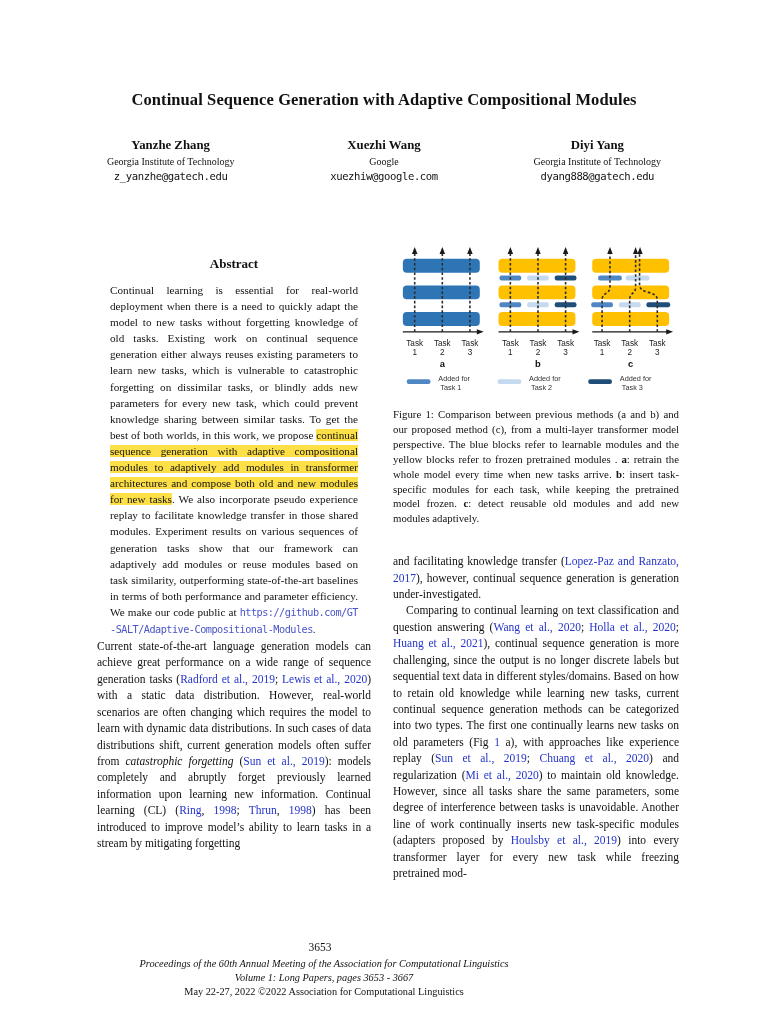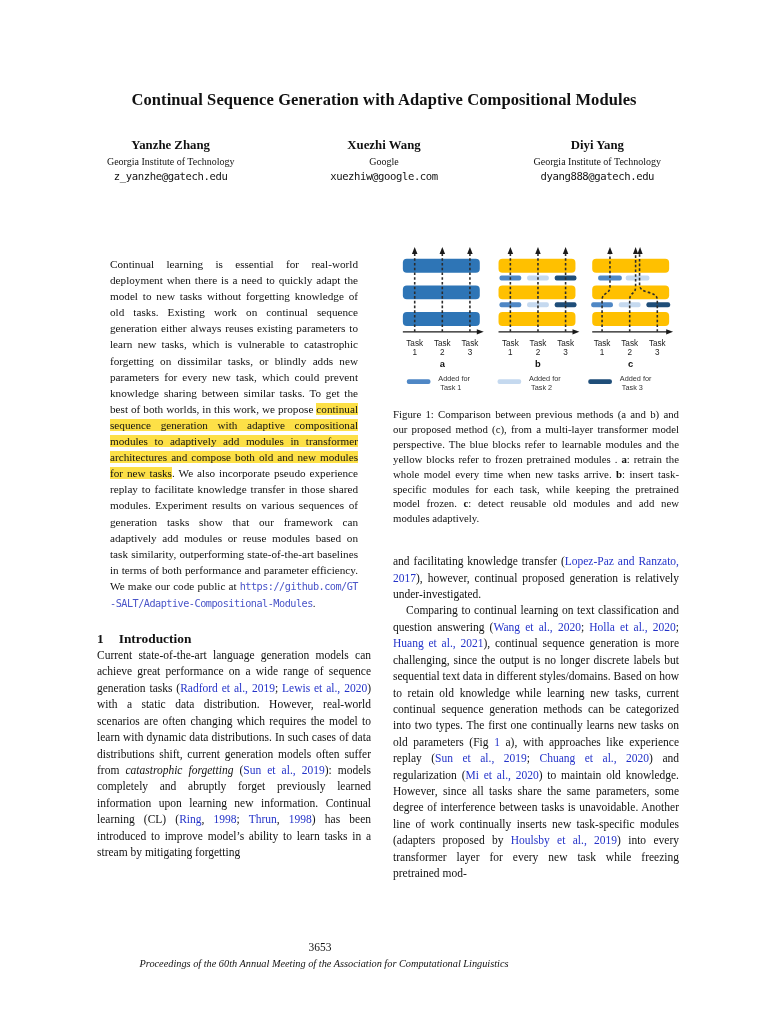--- a/index.html
+++ b/index.html
@@ -85,25 +85,23 @@
       <div class="email">xuezhiw@google.com</div>
     </div>
     <div class="author">
       <div class="name">Diyi Yang</div>
       <div class="affil">Georgia Institute of Technology</div>
       <div class="email">dyang888@gatech.edu</div>
     </div>
   </div>
 
   <div class="col-left">
+    <div class="abstract-heading">Abstract</div>
     <div class="abstract-body"><span class="seg-text">Continual learning is essential for real-world deployment when there is a need to quickly adapt the model to new tasks without forgetting knowledge of old tasks. Existing work on continual sequence generation either always reuses existing parameters to learn new tasks, which is vulnerable to catastrophic forgetting on dissimilar tasks, or blindly adds new parameters for every new task, which could prevent knowledge sharing between similar tasks. To get the best of both worlds, in this work, we propose </span><span class="seg-hl">continual sequence generation with adaptive compositional modules to adaptively add modules in transformer architectures and compose both old and new modules for new tasks</span><span class="seg-text">. We also incorporate pseudo experience replay to facilitate knowledge transfer in those shared modules. Experiment results on various sequences of generation tasks show that our framework can adaptively add modules or reuse modules based on task similarity, outperforming state-of-the-art baselines in terms of both performance and parameter efficiency. We make our code public at </span><span class="seg-url">https://github.com/GT-SALT/Adaptive-Compositional-Modules</span><span class="seg-text">.</span></div>
 
-    <div class="section-heading">
-      <span class="sec-num">1</span><span>Introduction</span>
-    </div>
     <div class="body-par"><span class="seg-text">Current state-of-the-art language generation models can achieve great performance on a wide range of sequence generation tasks (</span><span class="seg-cite">Radford et al., 2019</span><span class="seg-text">; </span><span class="seg-cite">Lewis et al., 2020</span><span class="seg-text">) with a static data distribution. However, real-world scenarios are often changing which requires the model to learn with dynamic data distributions. In such cases of data distributions shift, current generation models often suffer from </span><span class="seg-it">catastrophic forgetting</span><span class="seg-text"> (</span><span class="seg-cite">Sun et al., 2019</span><span class="seg-text">): models completely and abruptly forget previously learned information upon learning new information. Continual learning (CL) (</span><span class="seg-cite">Ring</span><span class="seg-text">, </span><span class="seg-cite">1998</span><span class="seg-text">; </span><span class="seg-cite">Thrun</span><span class="seg-text">, </span><span class="seg-cite">1998</span><span class="seg-text">) has been introduced to improve model’s ability to learn tasks in a stream by mitigating forgetting</span></div>
   </div>
 
   <div class="col-right">
     <div class="figure-block">
       <svg width="286" height="150" viewBox="0 0 290 150">
 
         <g>
           <rect x="10" y="14" width="78" height="14" rx="4" fill="#2e75b6"></rect>
           <rect x="10" y="41" width="78" height="14" rx="4" fill="#2e75b6"></rect>
@@ -187,21 +185,23 @@
           <text class="legend-text" x="140" y="147"><tspan>Task 2</tspan></text>
           <rect x="198" y="136" width="24" height="5" rx="2" fill="#1f4e79"></rect>
           <text class="legend-text" x="230" y="138"><tspan>Added for</tspan></text>
           <text class="legend-text" x="232" y="147"><tspan>Task 3</tspan></text>
         </g>
       </svg>
       <div class="figure-caption"><span class="seg-text">Figure 1: Comparison between previous methods (a and b) and our proposed method (c), from a multi-layer transformer model perspective. The blue blocks refer to learnable modules and the yellow blocks refer to frozen pretrained modules . </span><span class="seg-b">a</span><span class="seg-text">: retrain the whole model every time when new tasks arrive. </span><span class="seg-b">b</span><span class="seg-text">: insert task-specific modules for each task, while keeping the pretrained model frozen. </span><span class="seg-b">c</span><span class="seg-text">: detect reusable old modules and add new modules adaptively.</span></div>
     </div>
 
     <div class="right-text">
-      <div class="body-par flow-top"><span class="seg-text">and facilitating knowledge transfer (</span><span class="seg-cite">Lopez-Paz and Ranzato, 2017</span><span class="seg-text">), however, continual proposed generation is relatively under-investigated.</span></div>
+      <div class="body-par flow-top"><span class="seg-text">and facilitating knowledge transfer (</span><span class="seg-cite">Lopez-Paz and Ranzato, 2017</span><span class="seg-text">), however, continual sequence generation is generation under-investigated.</span></div>
       <div class="body-par indent"><span class="seg-text">Comparing to continual learning on text classification and question answering (</span><span class="seg-cite">Wang et al., 2020</span><span class="seg-text">; </span><span class="seg-cite">Holla et al., 2020</span><span class="seg-text">; </span><span class="seg-cite">Huang et al., 2021</span><span class="seg-text">), continual sequence generation is more challenging, since the output is no longer discrete labels but sequential text data in different styles/domains. Based on how to retain old knowledge while learning new tasks, current continual sequence generation methods can be categorized into two types. The first one continually learns new tasks on old parameters (Fig </span><span class="seg-ref">1</span><span class="seg-text"> a), with approaches like experience replay (</span><span class="seg-cite">Sun et al., 2019</span><span class="seg-text">; </span><span class="seg-cite">Chuang et al., 2020</span><span class="seg-text">) and regularization (</span><span class="seg-cite">Mi et al., 2020</span><span class="seg-text">) to maintain old knowledge. However, since all tasks share the same parameters, some degree of interference between tasks is unavoidable. Another line of work continually inserts new task-specific modules (adapters proposed by </span><span class="seg-cite">Houlsby et al., 2019</span><span class="seg-text">) into every transformer layer for every new task while freezing pretrained mod-</span></div>
     </div>
   </div>
 
   <div class="footer-pageno">3653</div>
   <div class="footer-line l1">Proceedings of the 60th Annual Meeting of the Association for Computational Linguistics</div>
+  <div class="footer-line l2">Volume 1: Long Papers, pages 3653 - 3667</div>
+  <div class="footer-line l3">May 22-27, 2022 ©2022 Association for Computational Linguistics</div>
 
 </div>
 
 </body></html>

